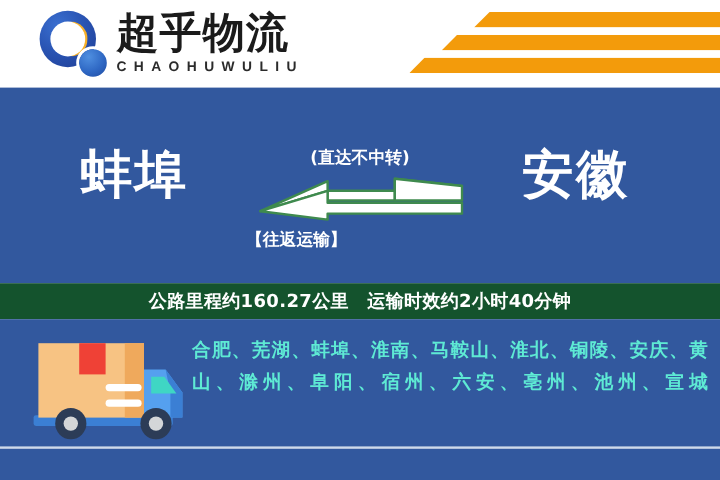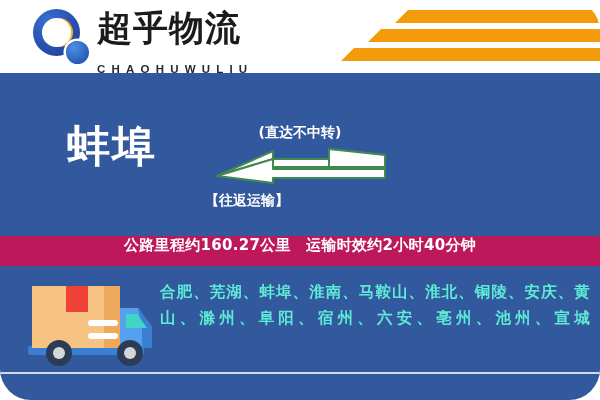--- a/index.html
+++ b/index.html
@@ -8,21 +8,20 @@
     background: #ffffff;
   }
   #page {
     position: relative;
     width: 600px;
     height: 400px;
     overflow: hidden;
     background: #ffffff;
     font-family: "DejaVu Sans", "Liberation Sans", sans-serif;
     user-select: none;
-    border-radius: 31px;
   }
 
   
   #header {
     position: absolute;
     left: 0; top: 0;
     width: 600px; height: 73px;
     background: #ffffff;
     overflow: hidden;
   }
@@ -80,21 +79,21 @@
   #brand-name {
     font-family: "DejaVu Sans", "Liberation Sans", sans-serif;
     font-size: 35px;
     font-weight: 700;
     color: #1b1b1b;
     letter-spacing: 1px;
     line-height: 40px;
     white-space: nowrap;
   }
   #brand-pinyin {
-    margin-top: 14px;
+    margin-top: 1px;
     font-family: "Liberation Sans", sans-serif;
     font-size: 11.5px;
     font-weight: 700;
     color: #2b2b2b;
     letter-spacing: 6.2px;
     line-height: 14px;
     white-space: nowrap;
   }
 
   
@@ -171,22 +170,23 @@
     position: absolute;
     left: 215px; top: 74px;
     width: 172px; height: 38px;
   }
 
   
   #info-band {
     position: absolute;
     left: 0; top: 236px;
     width: 600px; height: 30px;
-    background: #be185d;
+    background: #14532d;
     display: flex;
+    align-items: center;
     justify-content: center;
   }
   #info-band-text {
     font-family: "DejaVu Sans", "Liberation Sans", sans-serif;
     font-size: 15px;
     font-weight: 700;
     color: #ffffff;
     letter-spacing: 0.3px;
     white-space: nowrap;
   }
@@ -265,20 +265,21 @@
       <div id="route-arrow">
         <svg width="172" height="38" viewBox="0 0 172 38" xmlns="http://www.w3.org/2000/svg">
           <polygon points="2,29 58,12 58,20 114,20 114,8 170,8 114,2 114,12 58,12 58,4" fill="#ffffff" stroke="#3f8a4e" stroke-width="2" stroke-linejoin="round"></polygon>
           <polygon points="2,29 58,12 58,22 170,22 170,31 58,31 58,36" fill="#ffffff" stroke="#3f8a4e" stroke-width="2" stroke-linejoin="round"></polygon>
           <polygon points="170,8 114,2 114,20 170,20" fill="#ffffff" stroke="#3f8a4e" stroke-width="2" stroke-linejoin="round"></polygon>
         </svg>
       </div>
 
       <div id="route-note-bottom">【往返运输】</div>
 
+      <div class="city" id="city-dest">安徽</div>
 
     </div>
   </div>
 
   <div id="info-band">
     <span id="info-band-text">公路里程约160.27公里　运输时效约2小时40分钟</span>
   </div>
 
   <div id="footer">
 

